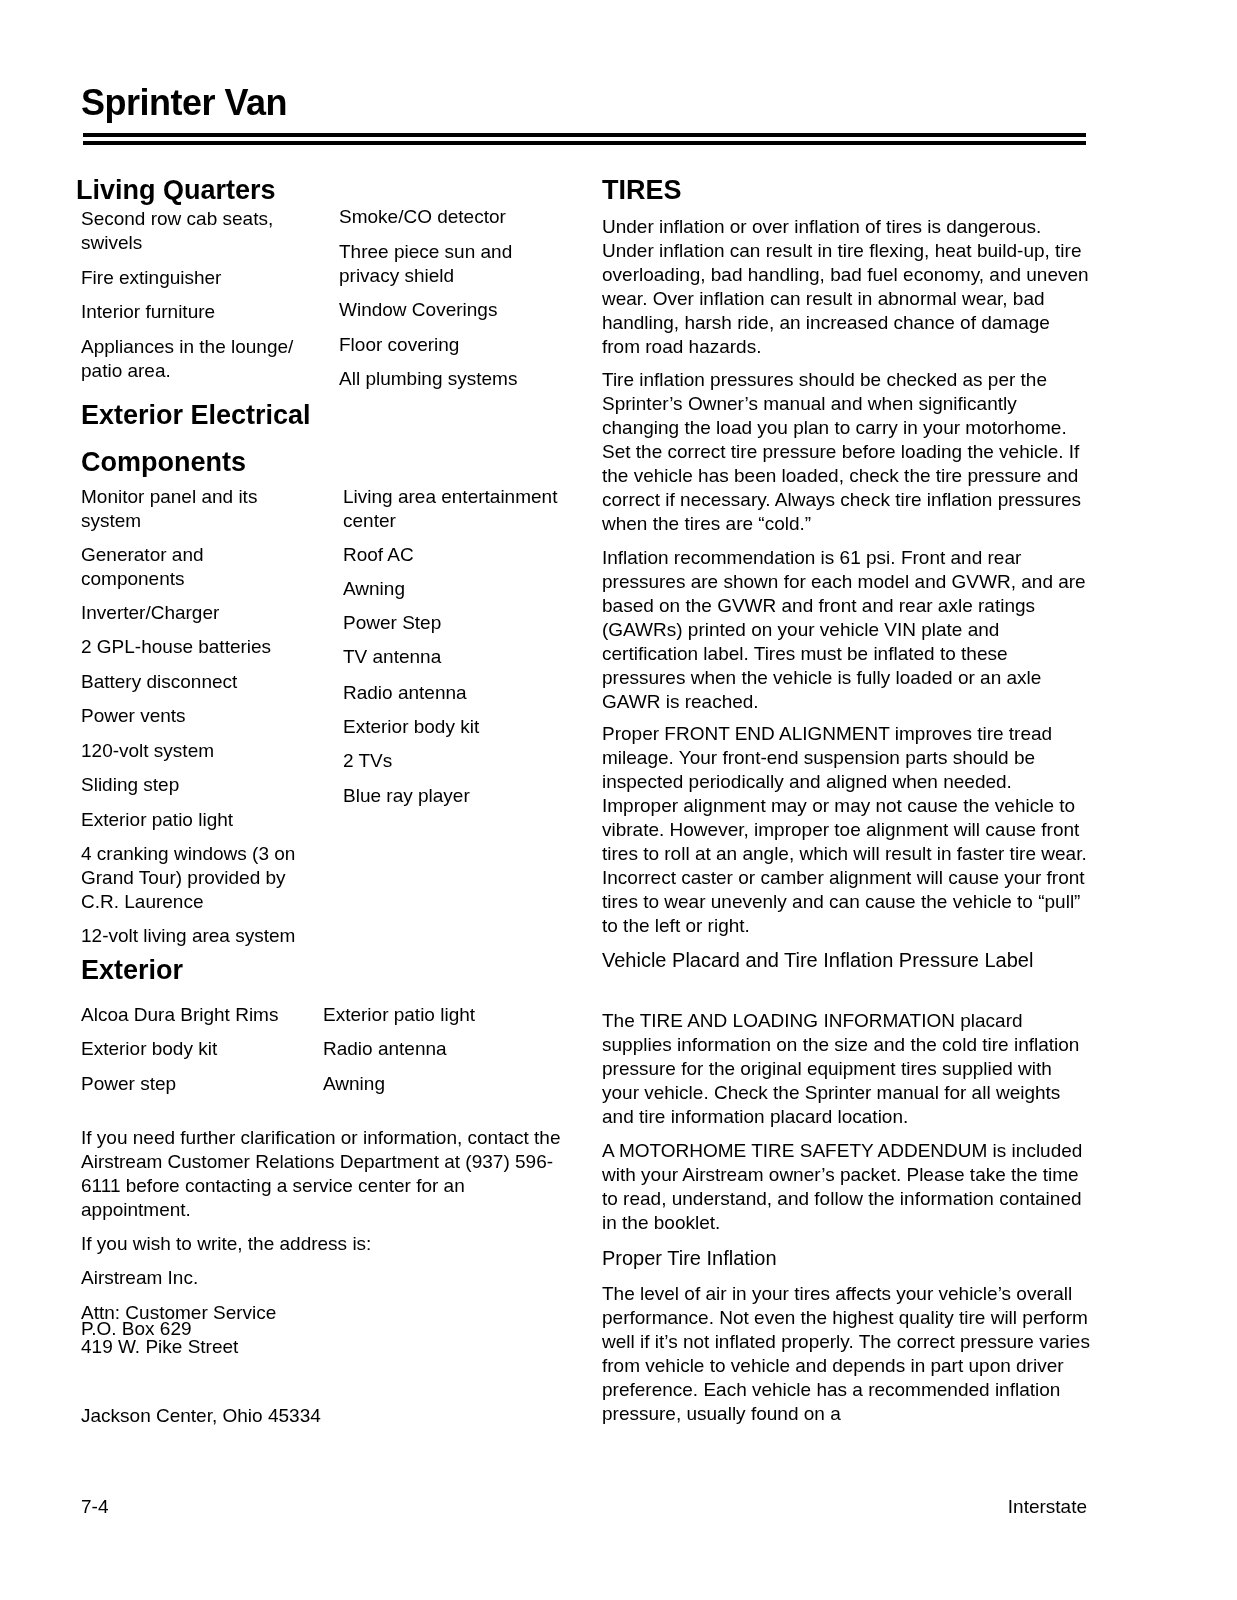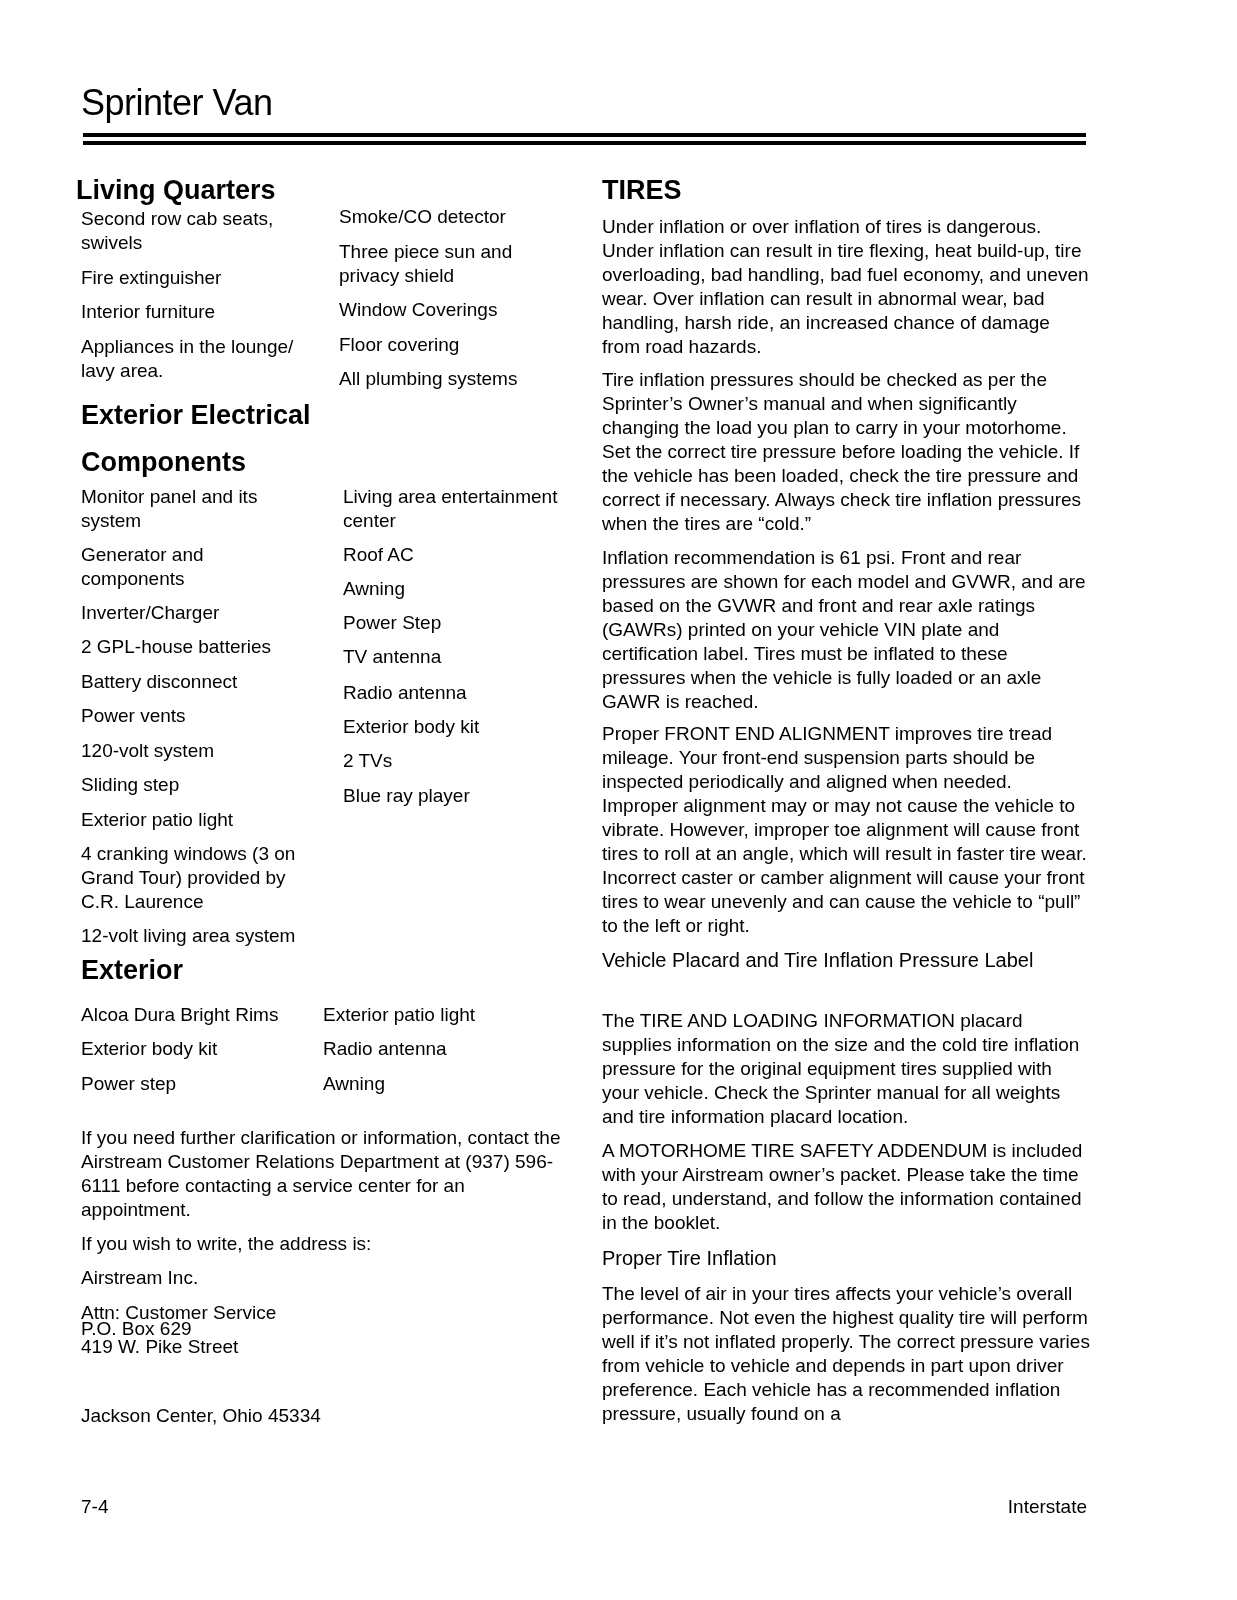--- a/index.html
+++ b/index.html
@@ -2,21 +2,21 @@
 <html><head>
   <meta charset="utf-8">
   <style>
     html, body { margin: 0; padding: 0; background: #ffffff; }
     body {
       width: 1237px; height: 1600px; position: relative; overflow: hidden;
       font-family: "Liberation Sans", sans-serif; color: #000;
     }
     .page-title {
       position: absolute; left: 81px; top: 82px;
-      font-size: 36px; font-weight: normal; letter-spacing: -0.5px;
+      font-size: 36px; font-weight: bold; letter-spacing: -0.5px;
     }
     .rule { position: absolute; left: 83px; width: 1003px; height: 4px; background: #000; }
     .rule.r1 { top: 133px; }
     .rule.r2 { top: 141px; }
 
     .h1 { position: absolute; font-size: 27px; font-weight: bold; line-height: 34px; }
     .item { position: absolute; font-size: 19px; line-height: 24px; }
     .para { position: absolute; font-size: 19px; line-height: 24px; width: 490px; }
     .h2 { position: absolute; font-size: 20px; font-weight: normal; line-height: 26px; width: 490px; }
     .footer { position: absolute; top: 1496px; font-size: 19px; }
@@ -25,21 +25,21 @@
 <body>
 
 <div class="page-title">Sprinter Van</div>
 <div class="rule r1"></div>
 <div class="rule r2"></div>
 
 <div class="h1" style="left:76px; top:173px;">Living Quarters</div>
 <div class="item" style="left:81px; top:207px; width:230px;">Second row cab seats, swivels</div>
 <div class="item" style="left:81px; top:266px;">Fire extinguisher</div>
 <div class="item" style="left:81px; top:300px;">Interior furniture</div>
-<div class="item" style="left:81px; top:335px; width:230px;">Appliances in the lounge/ lavy area.</div>
+<div class="item" style="left:81px; top:335px; width:230px;">Appliances in the lounge/ patio area.</div>
 
 <div class="item" style="left:339px; top:205px;">Smoke/CO detector</div>
 <div class="item" style="left:339px; top:240px; width:200px;">Three piece sun and privacy shield</div>
 <div class="item" style="left:339px; top:298px;">Window Coverings</div>
 <div class="item" style="left:339px; top:333px;">Floor covering</div>
 <div class="item" style="left:339px; top:367px;">All plumbing systems</div>
 
 <div class="h1" style="left:81px; top:401px; width:260px; line-height:47px; top:392px;">Exterior Electrical Components</div>
 <div class="item" style="left:81px; top:485px; width:220px;">Monitor panel and its system</div>
 <div class="item" style="left:81px; top:543px; width:170px;">Generator and components</div>

